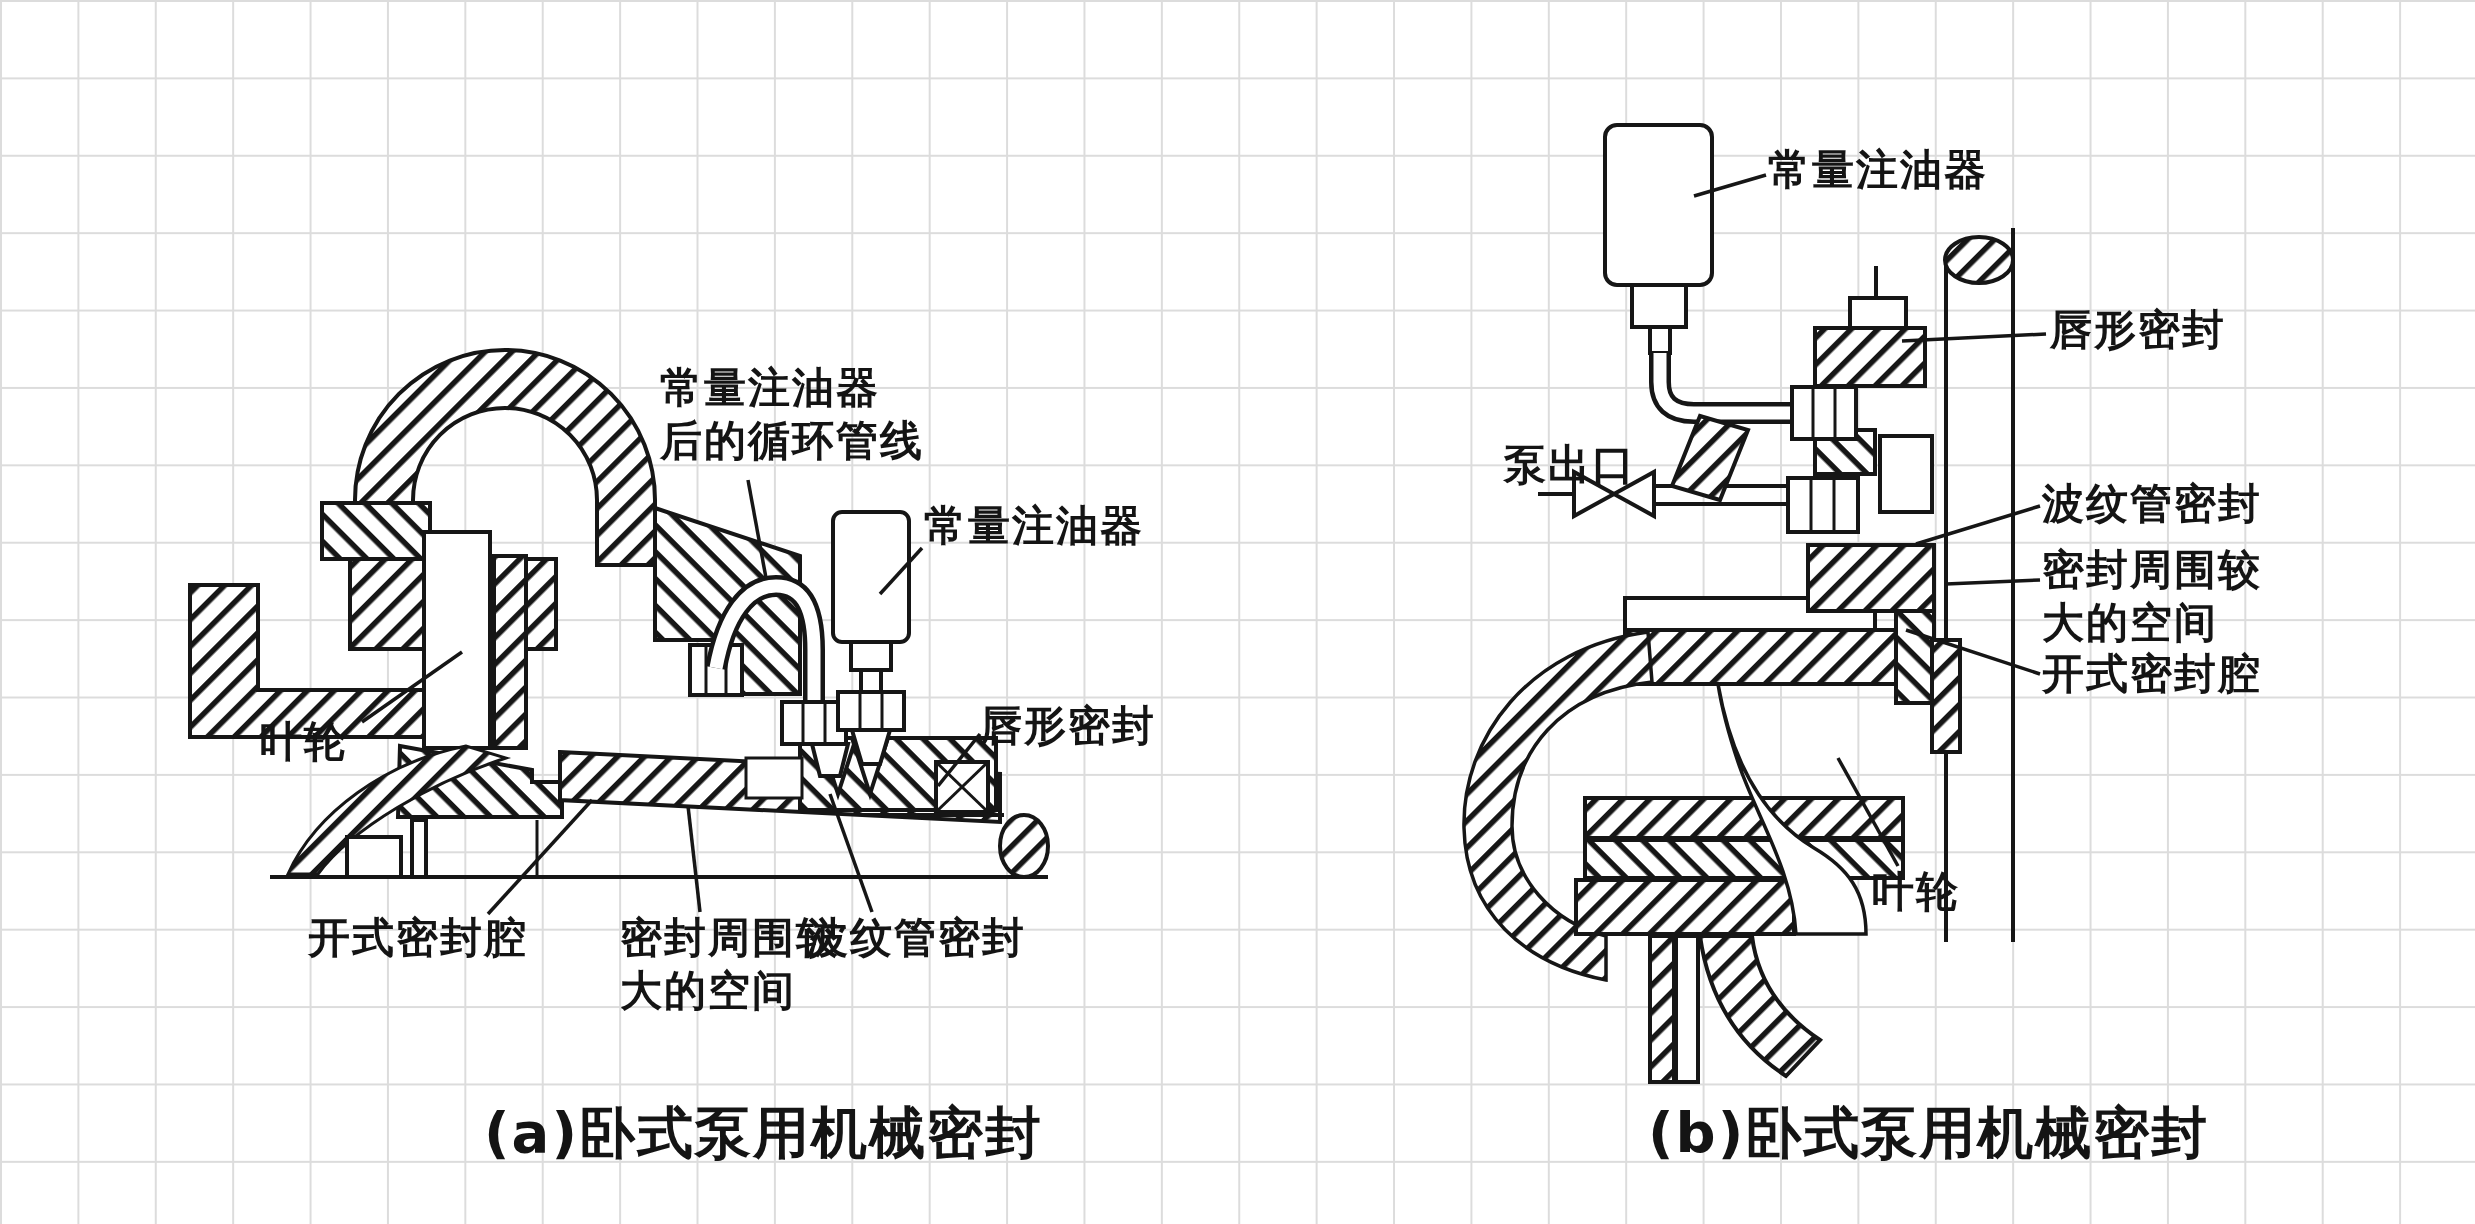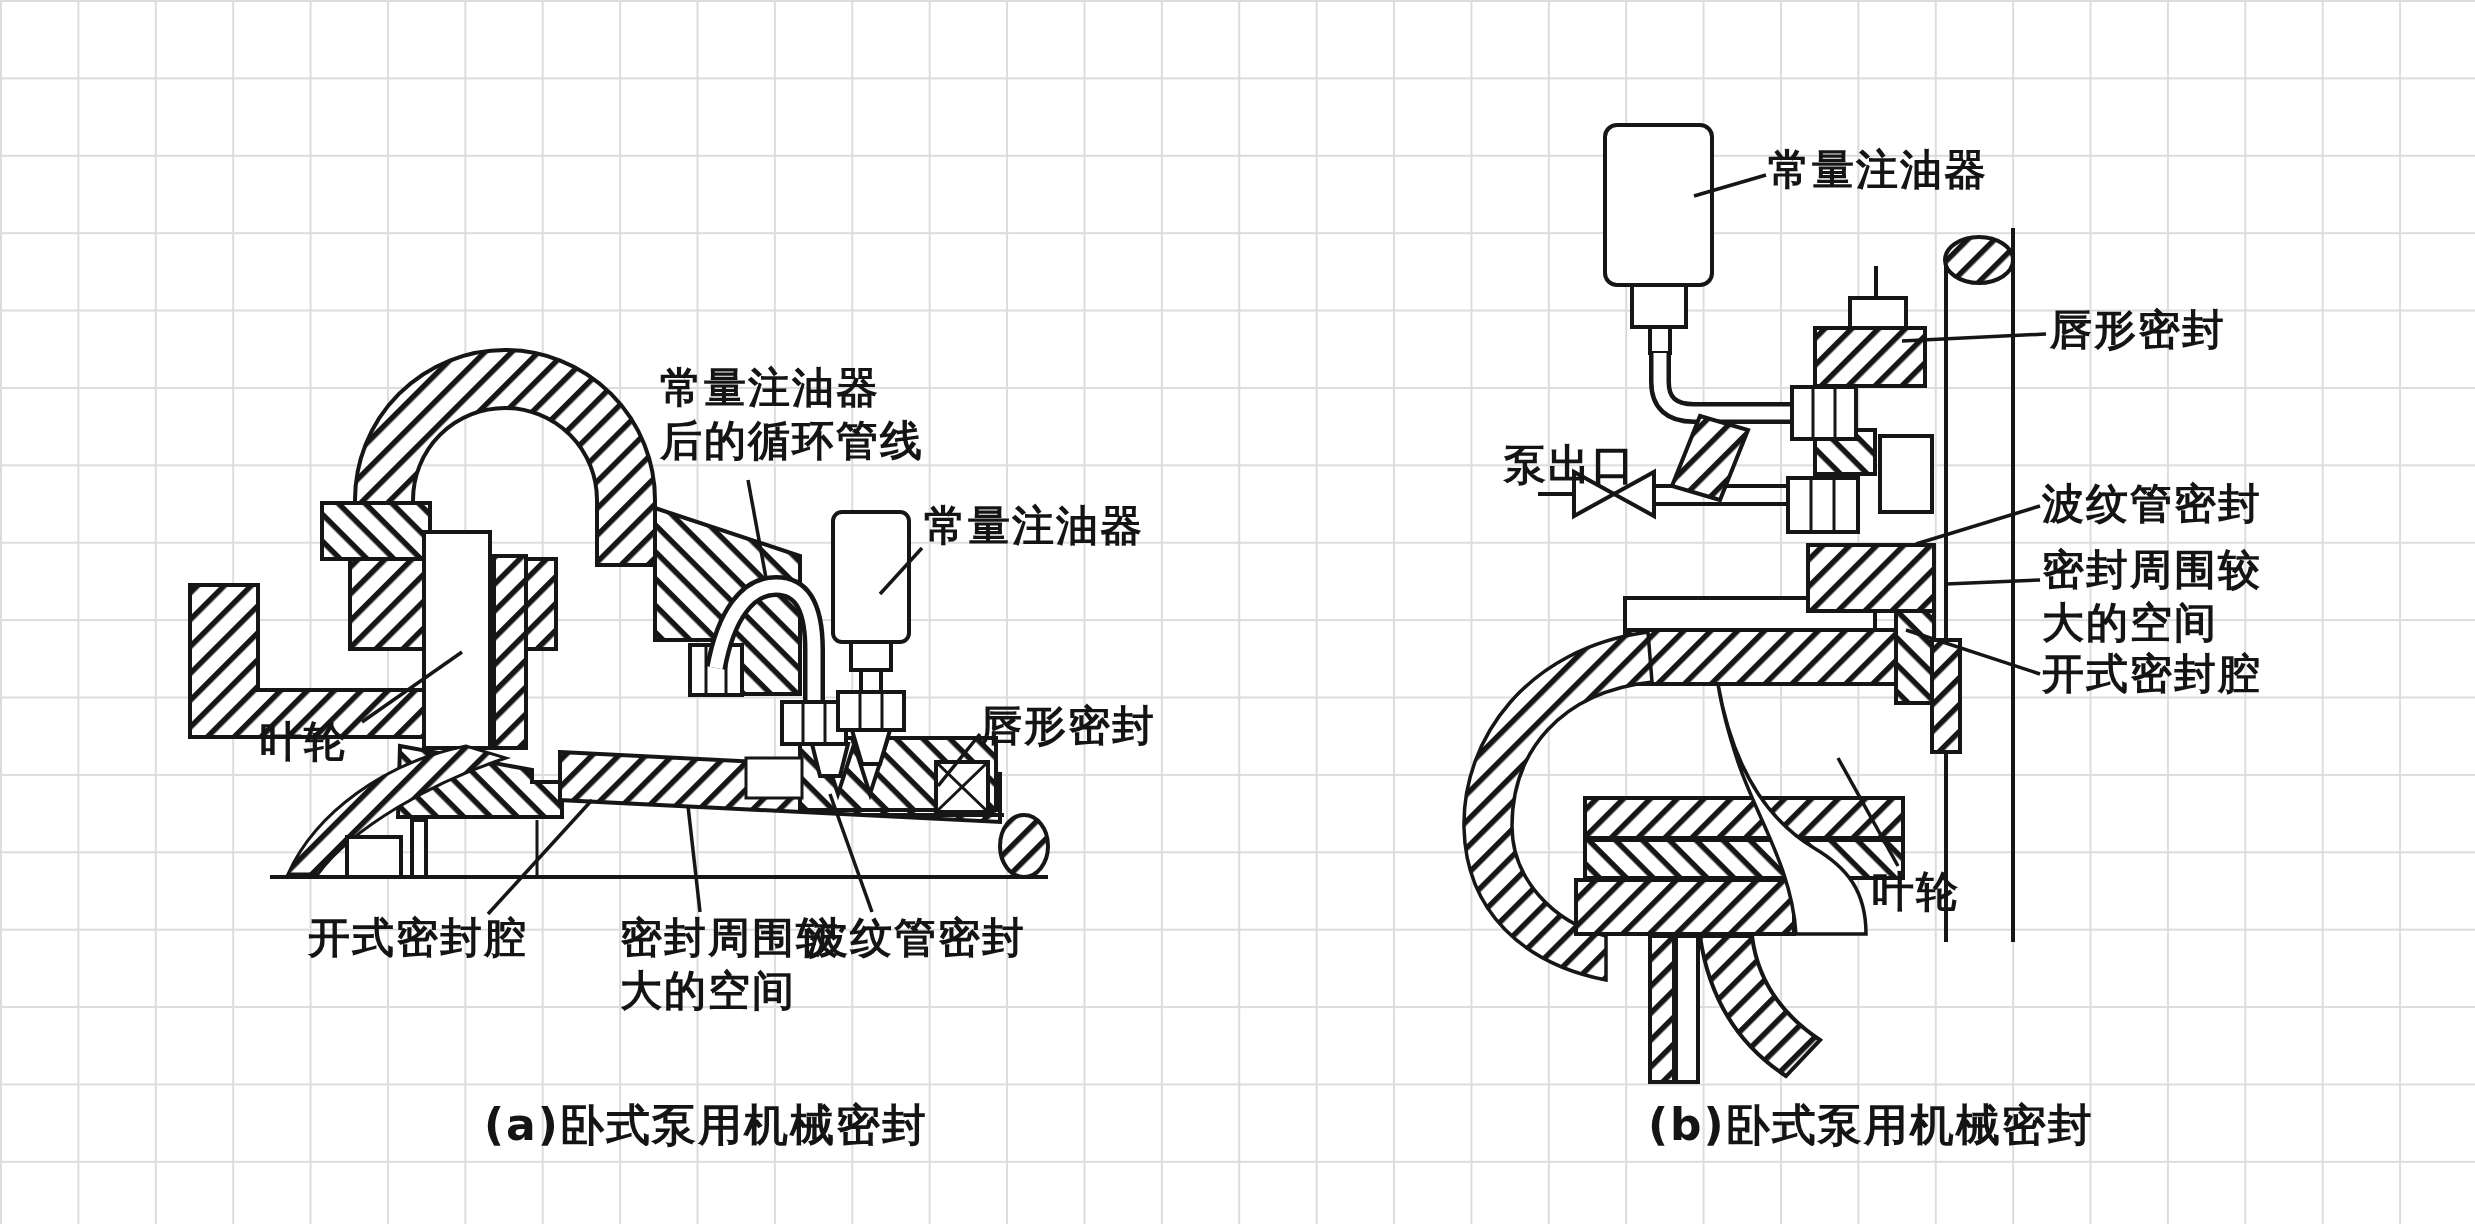--- a/index.html
+++ b/index.html
@@ -21,21 +21,21 @@
     font-size:42px;
     line-height:1.25;
     color:#141414;
     letter-spacing:2px;
     white-space:pre-line;
   }
   .cap{
     position:absolute;
     font-family:"DejaVu Sans","Liberation Sans",sans-serif;
     font-weight:700;
-    font-size:44px;
+    font-size:56px;
     color:#141414;
     letter-spacing:2px;
     white-space:nowrap;
   }
 </style>
 </head>
 <body>
 
 <div class="stage">
 

